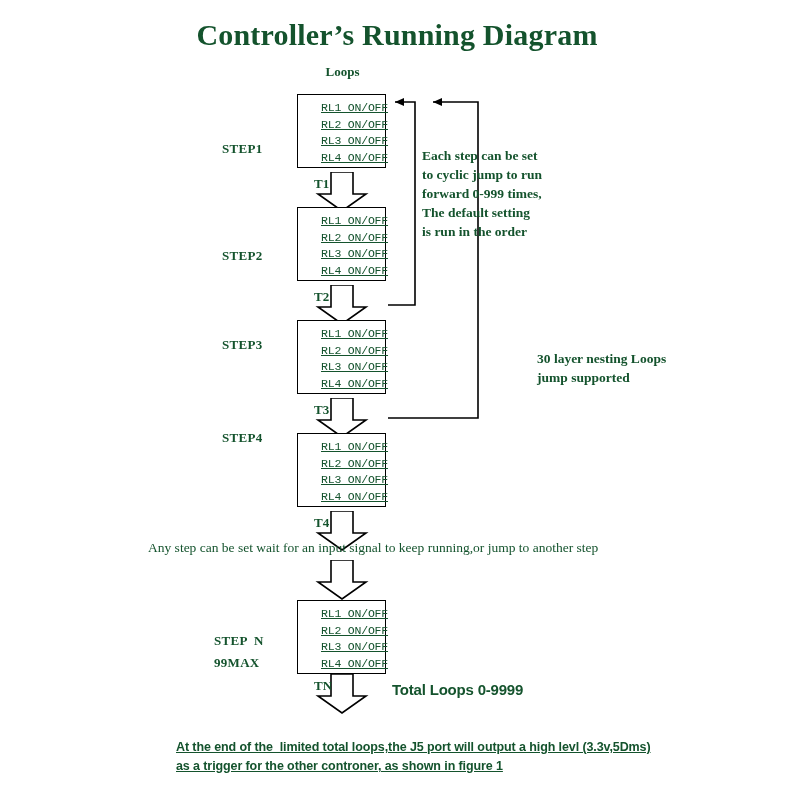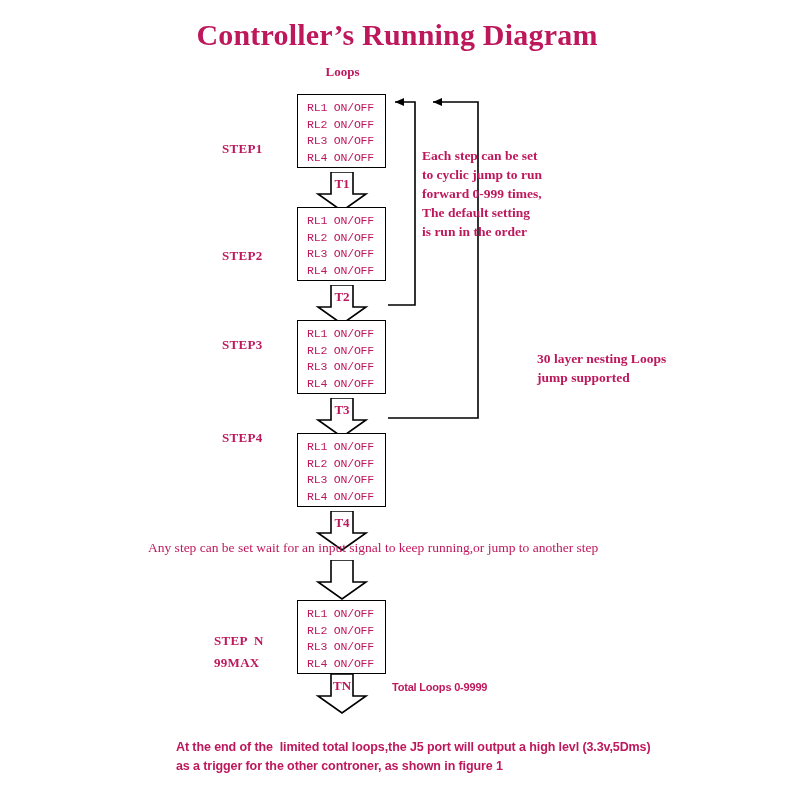--- a/index.html
+++ b/index.html
@@ -8,21 +8,21 @@
     padding: 0;
     background: #ffffff;
   }
   #page {
     position: relative;
     width: 794px;
     height: 794px;
     background: #ffffff;
     overflow: hidden;
     font-family: "Liberation Serif", serif;
-    color: #be185d;
+    color: #14532d;
   }
   .abs { position: absolute; }
 
   
   #title {
     left: 0;
     top: 18px;
     width: 794px;
     text-align: center;
     font-family: "Liberation Serif", serif;
@@ -42,25 +42,26 @@
     font-family: "Liberation Serif", serif;
   }
 
   
   .step-box {
     width: 89px;
     height: 74px;
     border: 1.6px solid #000;
     background: #fff;
     box-sizing: border-box;
-    padding: 5px 0 0 9px;
+    padding: 5px 0 0 23px;
     font-family: "Liberation Mono", monospace;
     font-size: 11.5px;
     line-height: 16.5px;
     letter-spacing: -0.2px;
+    text-decoration: underline;
   }
   .step-box .rl-line { white-space: pre; }
 
   
   .step-label {
     font-family: "Liberation Serif", serif;
     font-size: 13px;
     font-weight: 700;
     white-space: pre;
     letter-spacing: 0.3px;
@@ -68,21 +69,20 @@
 
   
   .arrow-conn {
     width: 56px;
     height: 40px;
   }
   .arrow-conn svg { display: block; }
   .arrow-label {
     position: absolute;
     width: 56px;
-    text-align: center;
     top: 4px;
     left: 0;
     font-family: "Liberation Serif", serif;
     font-size: 13px;
     font-weight: 700;
   }
 
   
   #loops { left: 0; top: 0; }
 
@@ -103,37 +103,37 @@
     font-family: "Liberation Serif", serif;
     font-size: 13.5px;
     font-weight: 400;
     white-space: nowrap;
   }
 
   #total-loops {
     left: 392px;
     top: 681px;
     font-family: "Liberation Sans", sans-serif;
-    font-size: 11px;
+    font-size: 15px;
     font-weight: 700;
     letter-spacing: -0.2px;
     white-space: nowrap;
   }
 
   #footer-note {
     left: 176px;
     top: 738px;
     width: 520px;
     font-family: "Liberation Sans", sans-serif;
     font-size: 12.5px;
     font-weight: 700;
     line-height: 19px;
     letter-spacing: -0.1px;
   }
-  #footer-note div { white-space: pre; }
+  #footer-note div { white-space: pre; text-decoration: underline; }
 </style>
 </head>
 <body>
 
 <div id="page">
 
   <div class="abs" id="title">Controller’s Running Diagram</div>
 
   <div class="abs" id="start-label">Loops</div>
 

